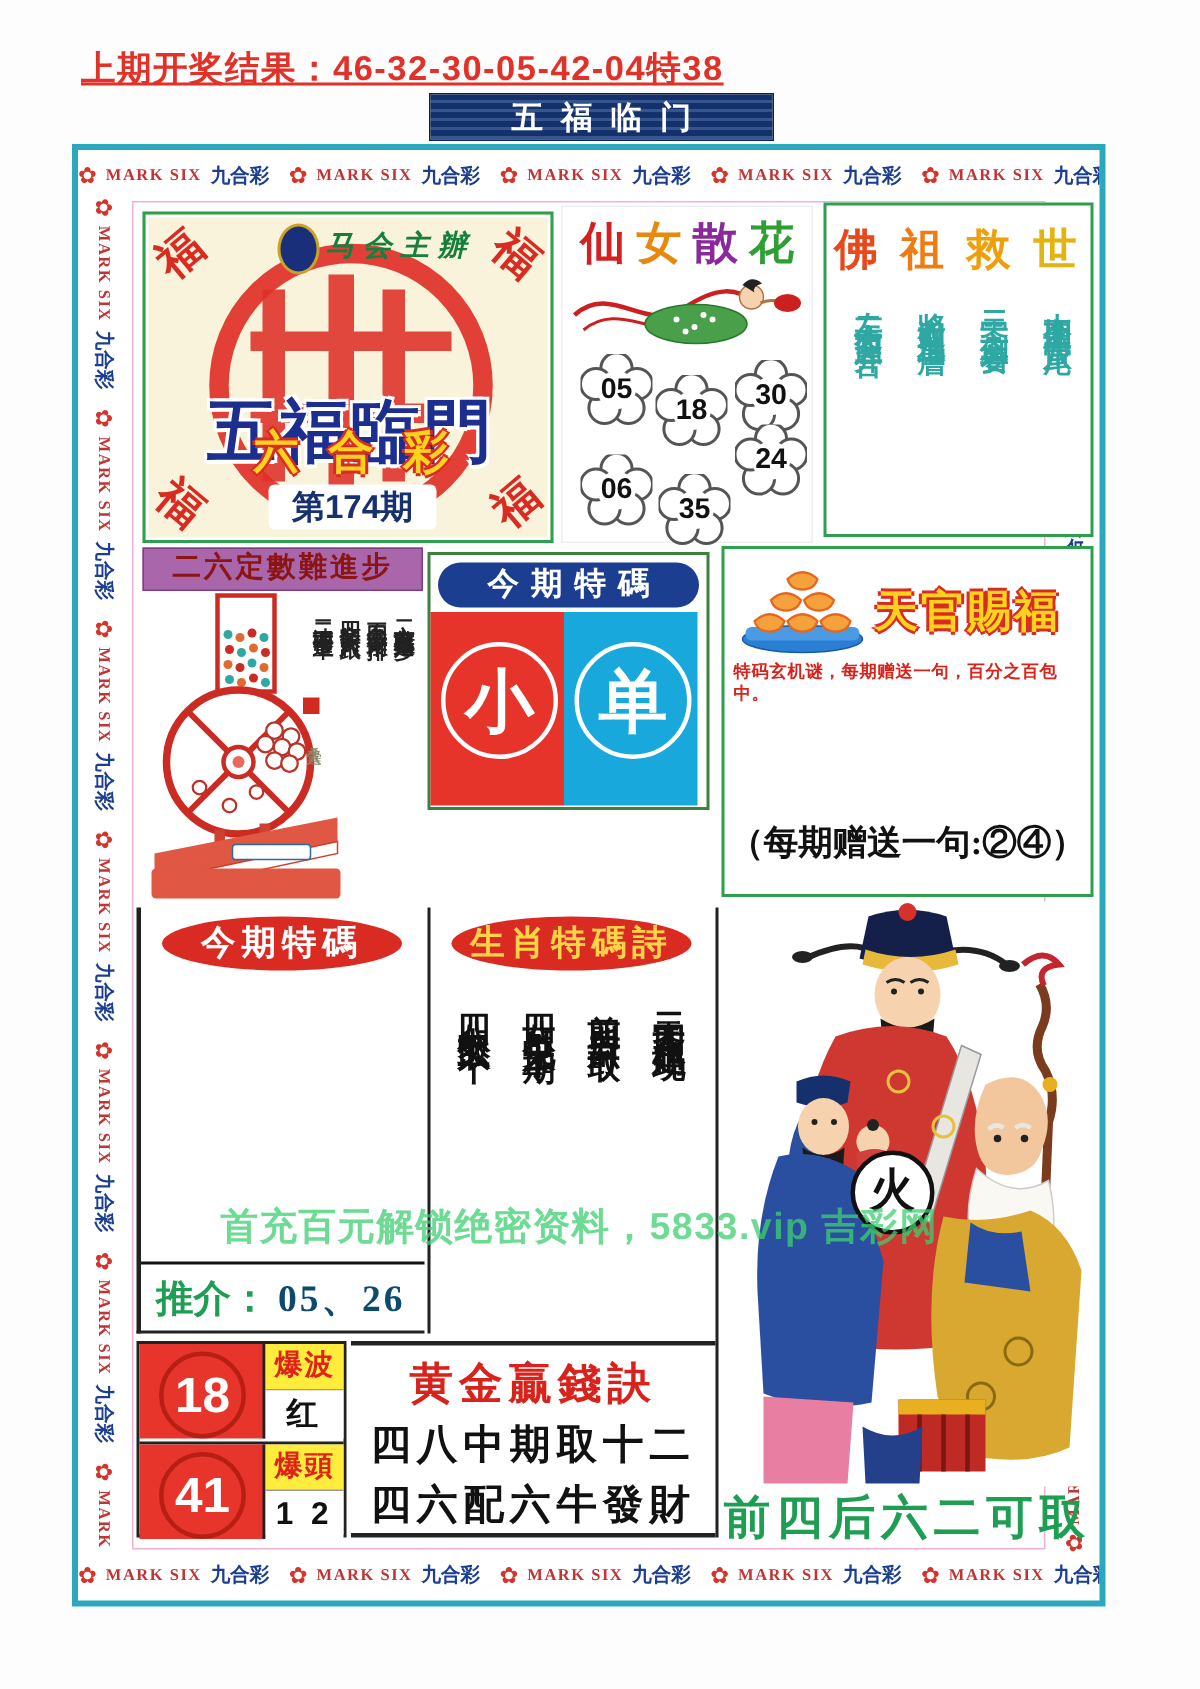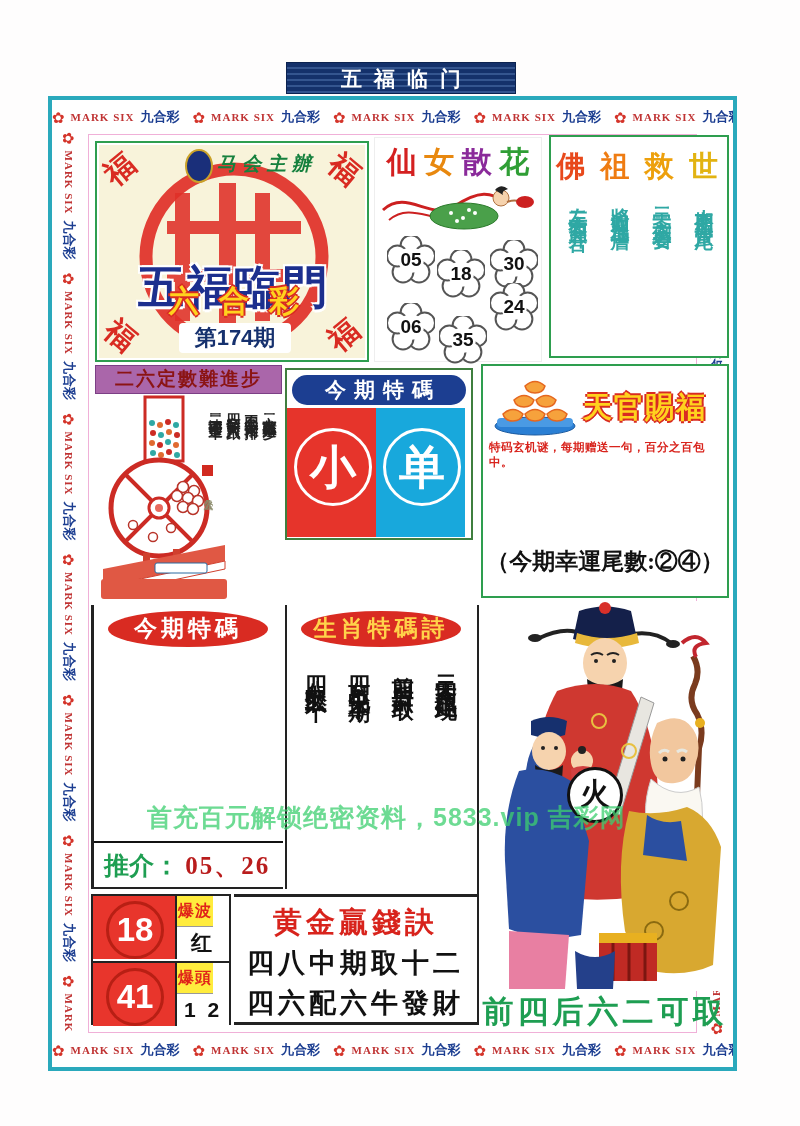--- a/index.html
+++ b/index.html
@@ -124,21 +124,21 @@
               border-radius:50%;color:#fff;font-weight:bold;font-size:23px;letter-spacing:4px;
               text-align:center;line-height:36px;font-family:"Liberation Serif",serif;}
   .oval-title.gold{color:#ffd24a;}
   .predict-body{position:absolute;left:10px;top:50px;width:176px;color:#111;
                 font-family:"Liberation Serif",serif;font-weight:bold;font-size:19px;
                 line-height:1.45;}
   .predict-body .indent{text-indent:38px;}
   .predict-hr{position:absolute;left:0;top:236px;width:100%;border-top:2px solid #111;}
   .recommend{position:absolute;left:10px;top:244px;font-size:25px;font-weight:bold;
              font-family:"Liberation Serif",serif;}
-  .rec-label{color:#1e9e52;} .rec-val{color:#b91c1c;letter-spacing:2px;}
+  .rec-label{color:#1e9e52;} .rec-val{color:#0c4a6e;letter-spacing:2px;}
 
   
   .zodiac{left:196px;top:470px;width:160px;height:284px;background:#fff;border-left:2px solid #222;}
   .zodiac .vcols{left:14px;top:54px;width:160px;height:218px;}
   .zodiac .vcol{font-size:22px;letter-spacing:4px;color:#111;
                 font-family:"Liberation Serif",serif;}
 
   
   .gods{left:390px;top:466px;width:252px;height:390px;background:#fff;}
   .fire-badge{position:absolute;left:88px;top:166px;width:50px;height:50px;border-radius:50%;
@@ -146,22 +146,22 @@
               text-align:center;line-height:48px;font-family:"Liberation Serif",serif;}
 
   
   .numbers{left:2px;top:759px;width:140px;height:131px;border:2px solid #222;background:#fff;}
   .nrow{position:absolute;left:0;width:136px;height:63px;}
   .ncell{position:absolute;left:0;top:0;width:82px;height:63px;background:#e8352c;
          border-right:2px solid #222;}
   .ncircle{position:absolute;left:13px;top:5px;width:52px;height:52px;border:3px solid #b81f14;
            border-radius:50%;color:#fff;font-weight:bold;font-size:33px;text-align:center;
            line-height:52px;}
-  .ntag{position:absolute;left:84px;top:0;width:36px;height:30px;background:#ffec3d;
-        border-bottom:1px solid #999;color:#e0231a;font-weight:bold;font-size:16px;
+  .ntag{position:absolute;left:84px;top:0;width:52px;height:30px;background:#ffec3d;
+        border-bottom:1px solid #999;color:#e0231a;font-weight:bold;font-size:19px;
         text-align:center;line-height:30px;letter-spacing:1px;}
   .nval{position:absolute;left:84px;top:31px;width:52px;height:32px;background:#fff;color:#111;
         font-weight:bold;font-size:21px;text-align:center;line-height:32px;letter-spacing:3px;}
   .nrow2{top:65px;border-top:2px solid #222;}
 
   
   .golden{left:145px;top:759px;width:243px;height:131px;background:#fff;
           border-top:3px solid #222;border-bottom:3px solid #222;}
   .golden-title{position:absolute;left:0;top:6px;width:100%;text-align:center;color:#d8231c;
                 font-weight:bold;font-size:29px;letter-spacing:4px;
@@ -178,20 +178,21 @@
   .vline2{left:388px;top:470px;height:420px;border-left:2px solid #222;width:0;}
 
   .watermark{left:58px;top:666px;width:540px;color:#3dcf70;opacity:0.75;font-weight:bold;
              font-size:25px;letter-spacing:1px;z-index:60;white-space:nowrap;}
 </style>
 </head>
 <body>
 
 <div class="page">
 
+  <div class="abs prev-result">上期开奖结果：46-32-30-05-42-04特38</div>
   <div class="abs banner">五福临门</div>
 
   <div class="abs main">
 
     <div class="strip strip-top">
       <div class="bunit">
         <span class="bflower">✿</span>
         <span class="bmark">MARK SIX</span>
         <span class="bcn">九合彩</span>
       </div>
@@ -538,21 +539,21 @@
             <path d="M12,40 q10,-9 20,0 q-2,7 -10,7 q-8,0 -10,-7z"></path>
             <path d="M34,40 q10,-9 20,0 q-2,7 -10,7 q-8,0 -10,-7z"></path>
             <path d="M56,40 q10,-9 20,0 q-2,7 -10,7 q-8,0 -10,-7z"></path>
             <path d="M23,26 q10,-9 20,0 q-2,7 -10,7 q-8,0 -10,-7z"></path>
             <path d="M45,26 q10,-9 20,0 q-2,7 -10,7 q-8,0 -10,-7z"></path>
             <path d="M34,12 q10,-9 20,0 q-2,7 -10,7 q-8,0 -10,-7z"></path>
           </g>
         </svg>
         <div class="tg-title">天官賜福</div>
         <div class="tg-note">特码玄机谜，每期赠送一句，百分之百包中。</div>
-        <div class="tg-lucky">（今期幸運尾數:②④）</div>
+        <div class="tg-lucky">（每期赠送一句:②④）</div>
       </div>
 
       <div class="abs predict">
         <div class="oval-title">今期特碼</div>
         <div class="predict-hr"></div>
         <div class="recommend">
           <span class="rec-label">推介：</span>
           <span class="rec-val">05、26</span>
         </div>
       </div>

